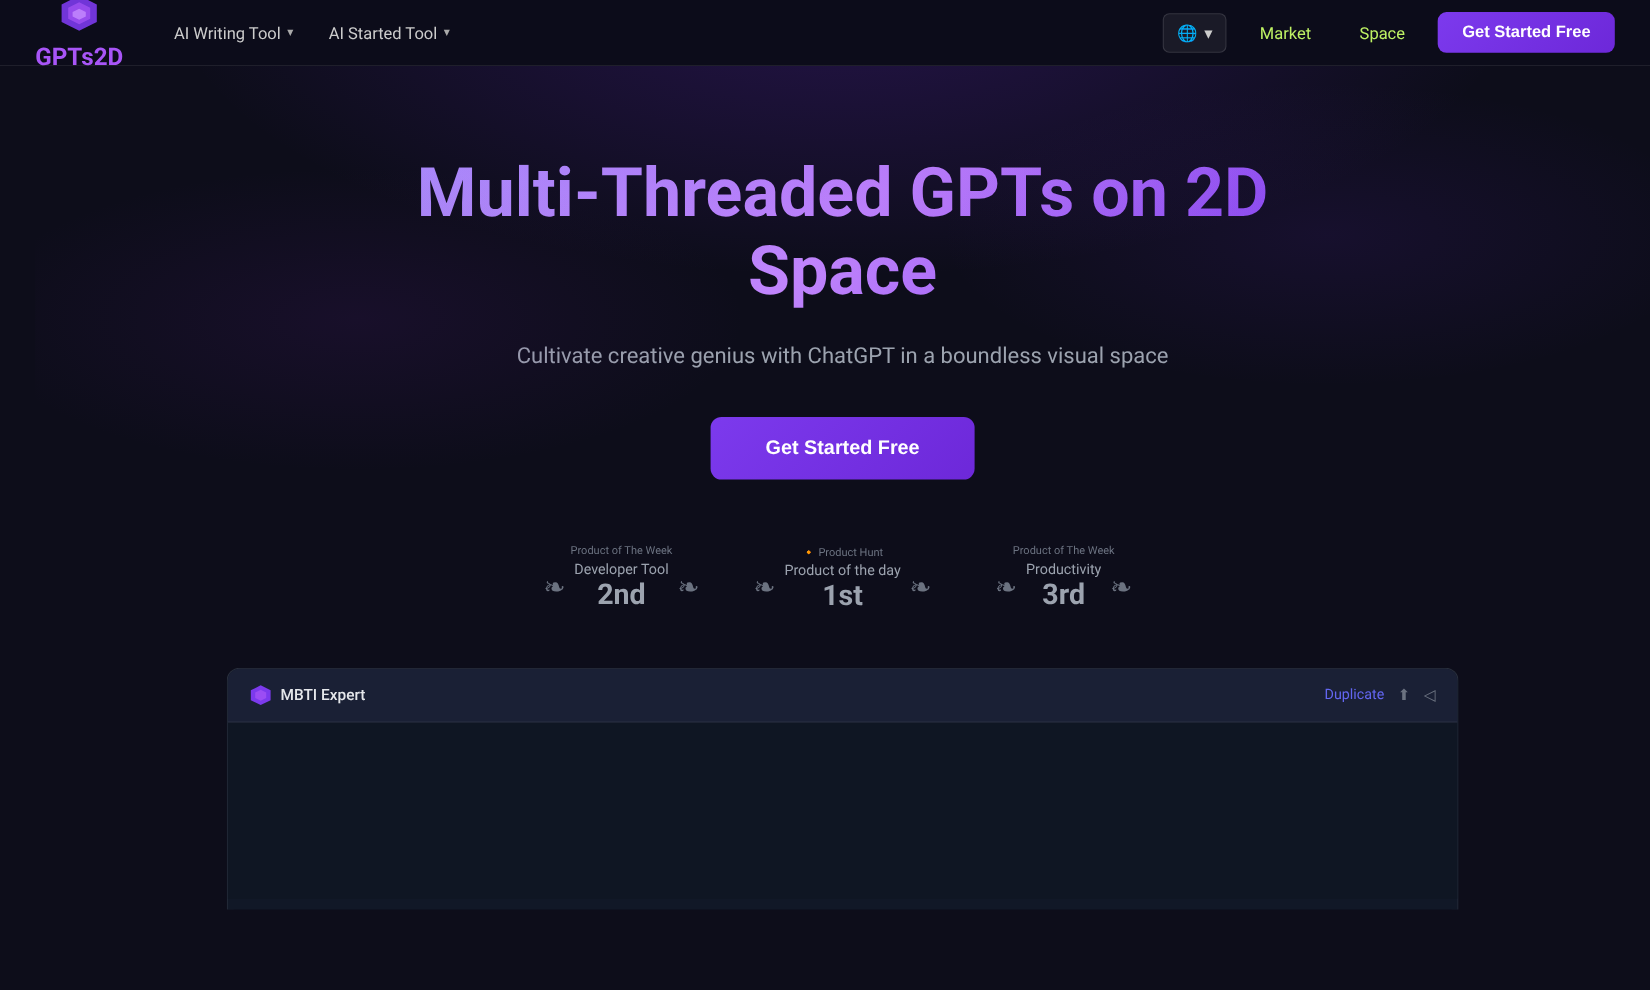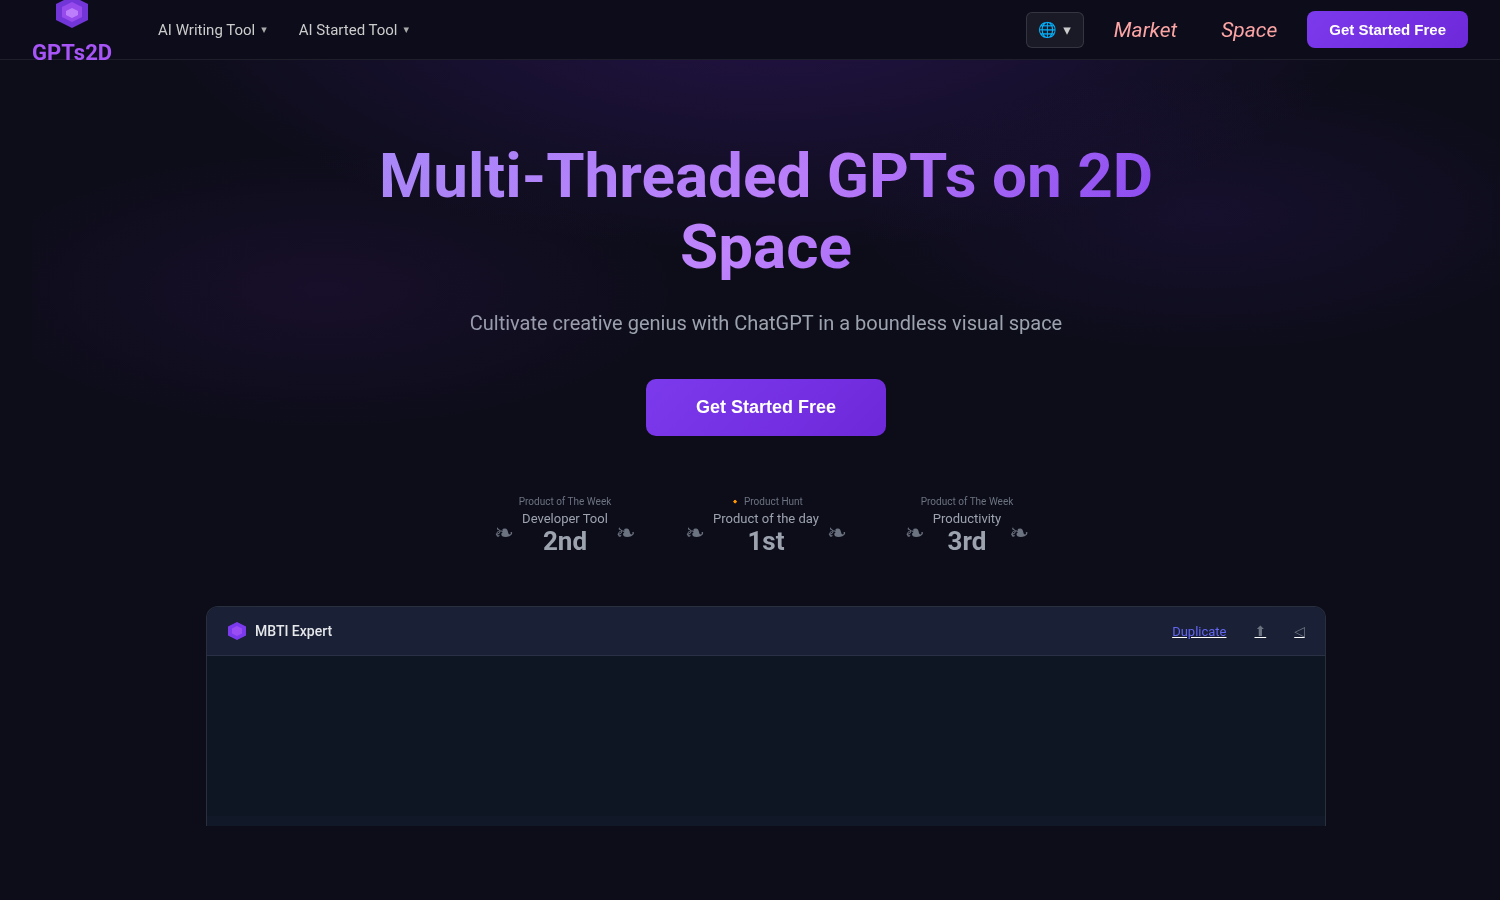--- a/index.html
+++ b/index.html
@@ -95,26 +95,25 @@
       padding: 8px 12px;
       color: #ccc;
       font-size: 15px;
       cursor: pointer;
       border-radius: 6px;
       background: rgba(255,255,255,0.06);
       border: 1px solid rgba(255,255,255,0.12);
     }
 
     .market-btn, .login-btn {
-      color: #fca5a5;
-      font-size: 21px;
+      color: #bef264;
+      font-size: 15px;
       cursor: pointer;
       padding: 8px 14px;
       border-radius: 6px;
-      font-style: italic;
     }
 
     .get-started-nav {
       background: linear-gradient(135deg, #7c3aed, #6d28d9);
       color: #fff;
       font-size: 15px;
       font-weight: 600;
       padding: 10px 22px;
       border-radius: 8px;
       cursor: pointer;
@@ -247,23 +246,22 @@
       font-weight: 500;
     }
 
     .preview-logo {
       width: 20px;
       height: 20px;
     }
 
     .preview-actions {
       display: flex;
-      align-items: flex-end;
-      gap: 28px;
-      text-decoration: underline;
+      align-items: center;
+      gap: 12px;
     }
 
     .preview-duplicate {
       font-size: 13px;
       color: #6366f1;
       cursor: pointer;
     }
 
     .preview-icon {
       font-size: 14px;

